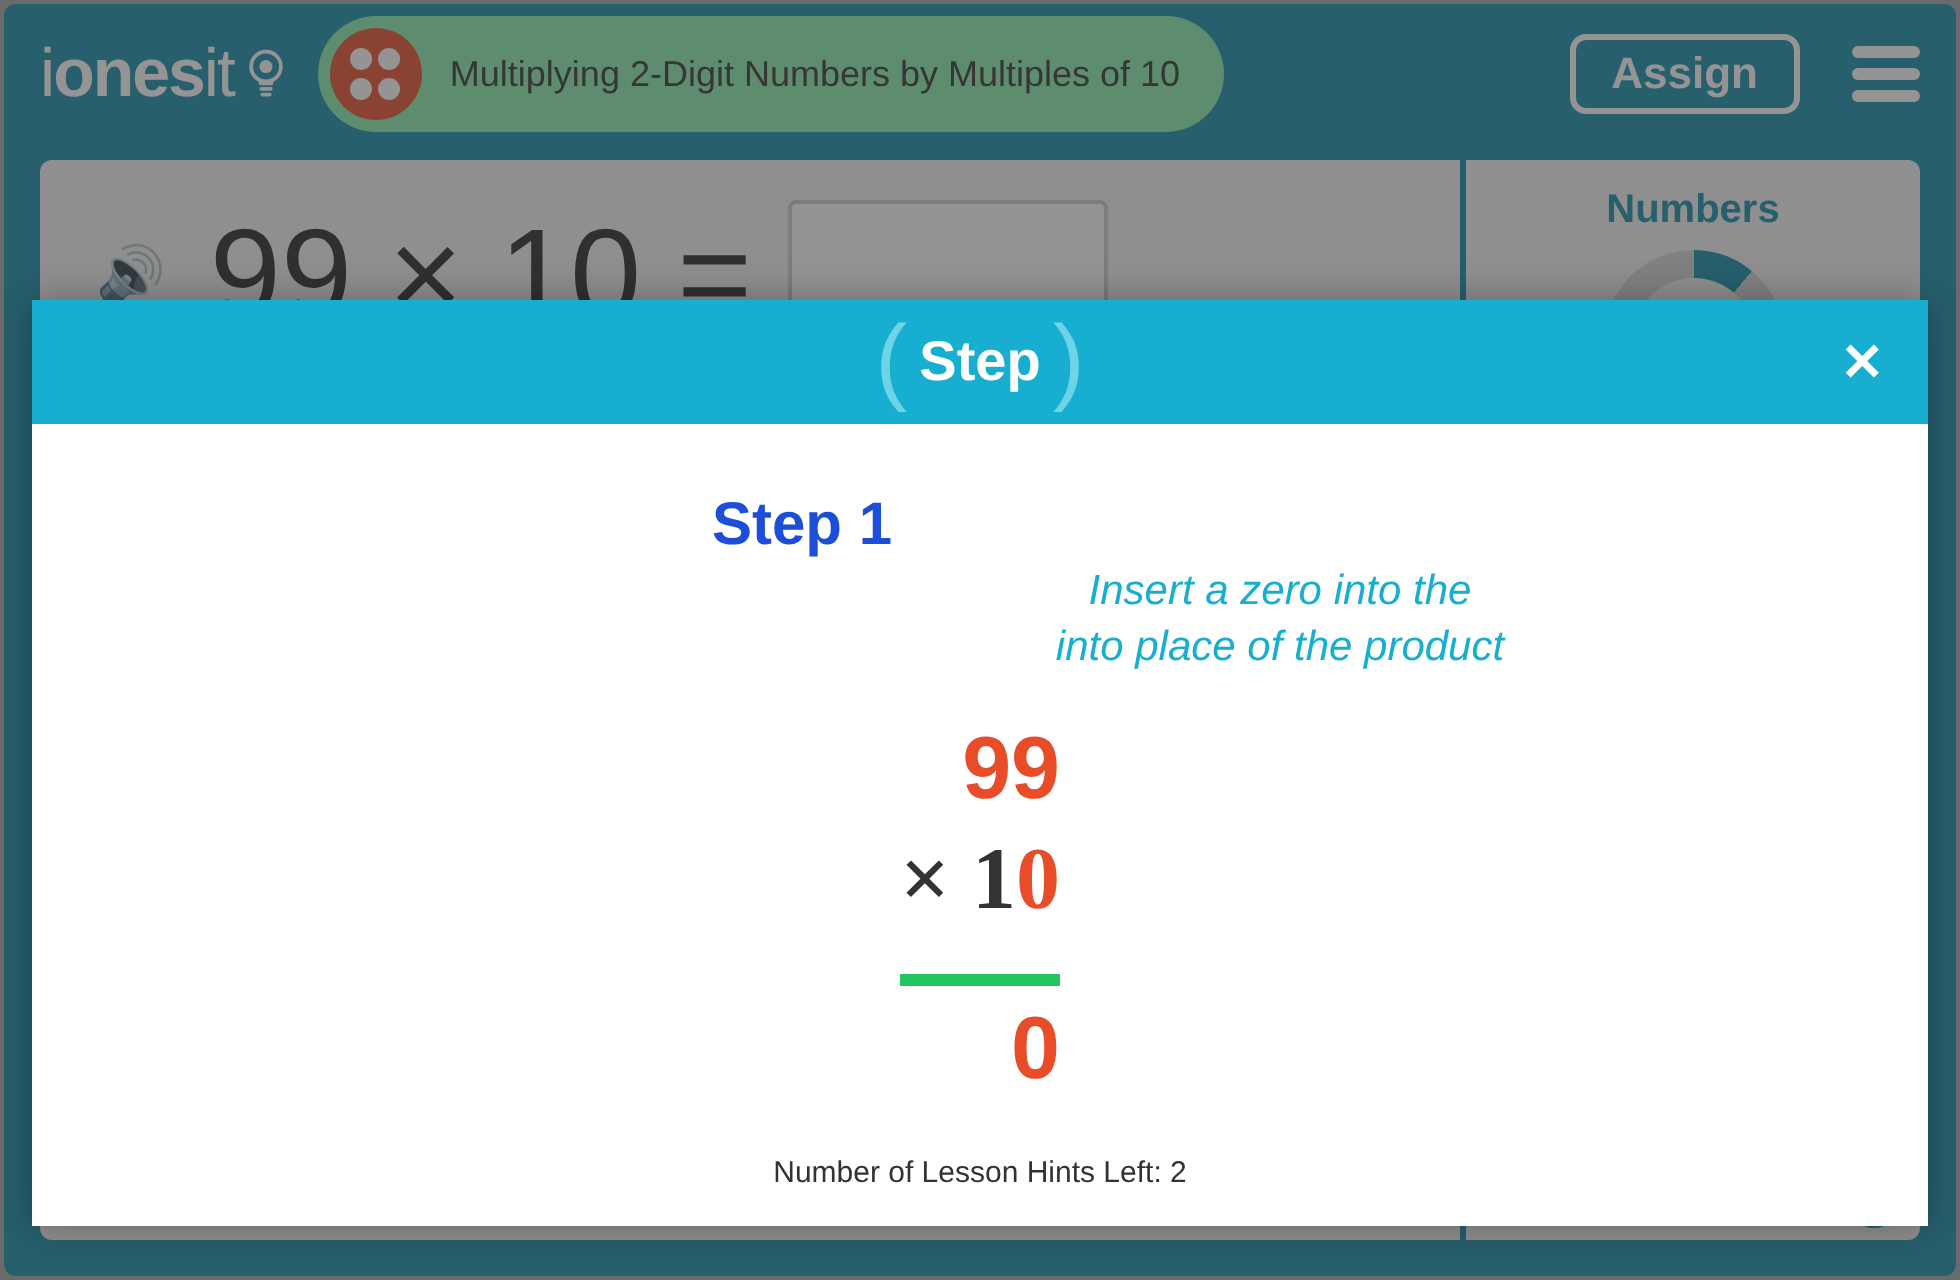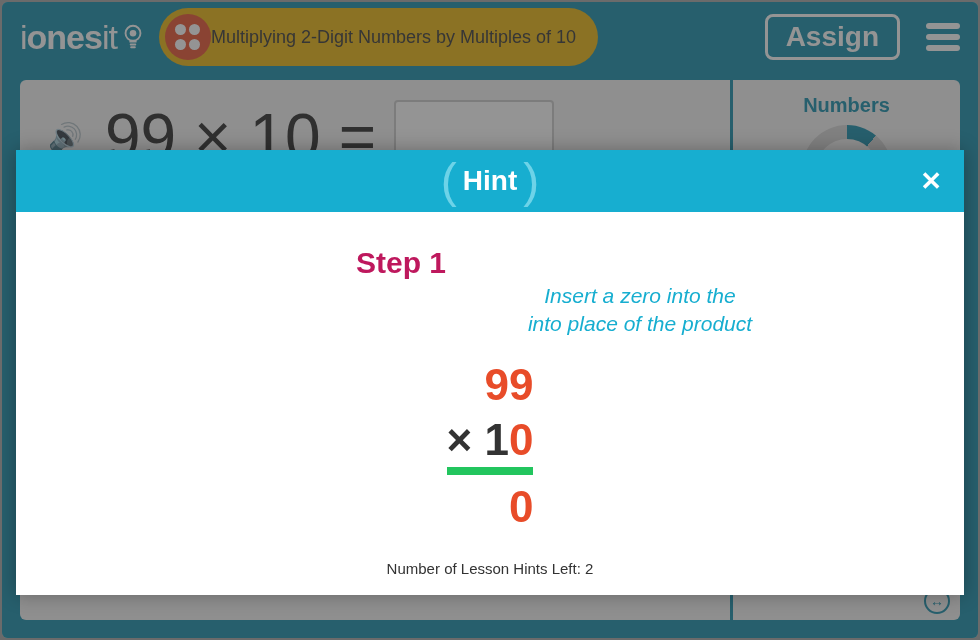--- a/index.html
+++ b/index.html
@@ -31,25 +31,26 @@
   letter-spacing: -1px;
   display: flex;
   align-items: center;
 }
 .logo b { font-weight: 700; }
 .bulb-icon {
   width: 28px; height: 28px;
   margin-left: 2px;
 }
 .lesson-pill {
-  background: #eab308;
+  background: #86efac;
   border-radius: 40px;
   display: flex;
   align-items: center;
   padding: 6px 22px 6px 6px;
+  gap: 14px;
   flex: 0 1 auto;
   max-width: 560px;
 }
 .level-badge {
   width: 46px; height: 46px;
   background: #e84c29;
   border-radius: 50%;
   display: flex;
   align-items: center;
   justify-content: center;
@@ -70,21 +71,21 @@
 .lesson-title {
   color: #2f2f2f;
   font-size: 18px;
   font-weight: 500;
 }
 .header-spacer { flex: 1; }
 .assign-btn {
   border: 3px solid #fff;
   color: #fff;
   background: transparent;
-  font-size: 28px;
+  font-size: 22px;
   font-weight: 700;
   padding: 4px 18px;
   border-radius: 8px;
   cursor: pointer;
 }
 .menu-icon {
   width: 34px; height: 28px;
   display: flex;
   flex-direction: column;
   justify-content: space-between;
@@ -207,21 +208,21 @@
   color: #fff;
   font-size: 26px;
   font-weight: 700;
   cursor: pointer;
 }
 .hint-body {
   padding: 34px 40px 18px;
   text-align: center;
 }
 .step-title {
-  color: #be185d;
+  color: #1d4ed8;
   font-size: 30px;
   font-weight: 700;
   text-align: left;
   margin-left: 300px;
 }
 .step-desc {
   color: #17aed0;
   font-style: italic;
   font-size: 21px;
   text-align: center;
@@ -231,21 +232,21 @@
 }
 .math-stack {
   margin: 18px auto 0;
   display: inline-block;
   text-align: right;
   font-size: 44px;
   font-weight: 700;
   line-height: 1.25;
 }
 .math-stack .top { color: #e84c29; }
-.math-stack .mid { color: #333; border-bottom: 8px solid #22c55e; padding-bottom: 0; }
+.math-stack .mid { color: #333; border-bottom: 6px solid #22c55e; padding-bottom: 20px; font-family: Liberation Serif, serif; }
 .math-stack .mid .orange { color: #e84c29; }
 .math-stack .result { color: #e84c29; padding-top: 4px; }
 .hints-left {
   margin-top: 26px;
   font-size: 15px;
   color: #333;
 }
 </style>
 </head>
 <body>
@@ -303,21 +304,21 @@
       <div class="progress-ring"></div>
     </div>
     <div class="resize-icon">↔</div>
   </div>
 
   <div class="dim"></div>
 
   <div class="hint-modal">
     <div class="hint-header">
       <span class="paren">(</span>
-      <span class="hint-title">Hint</span>
+      <span class="hint-title">Step</span>
       <span class="paren">)</span>
       <span class="hint-close">✕</span>
     </div>
     <div class="hint-body">
       <div class="step-title">Step 1</div>
       <div class="step-desc">
         <span>Insert a zero into the</span><br>
         <span>into place of the product</span>
       </div>
       <div class="math-stack">

